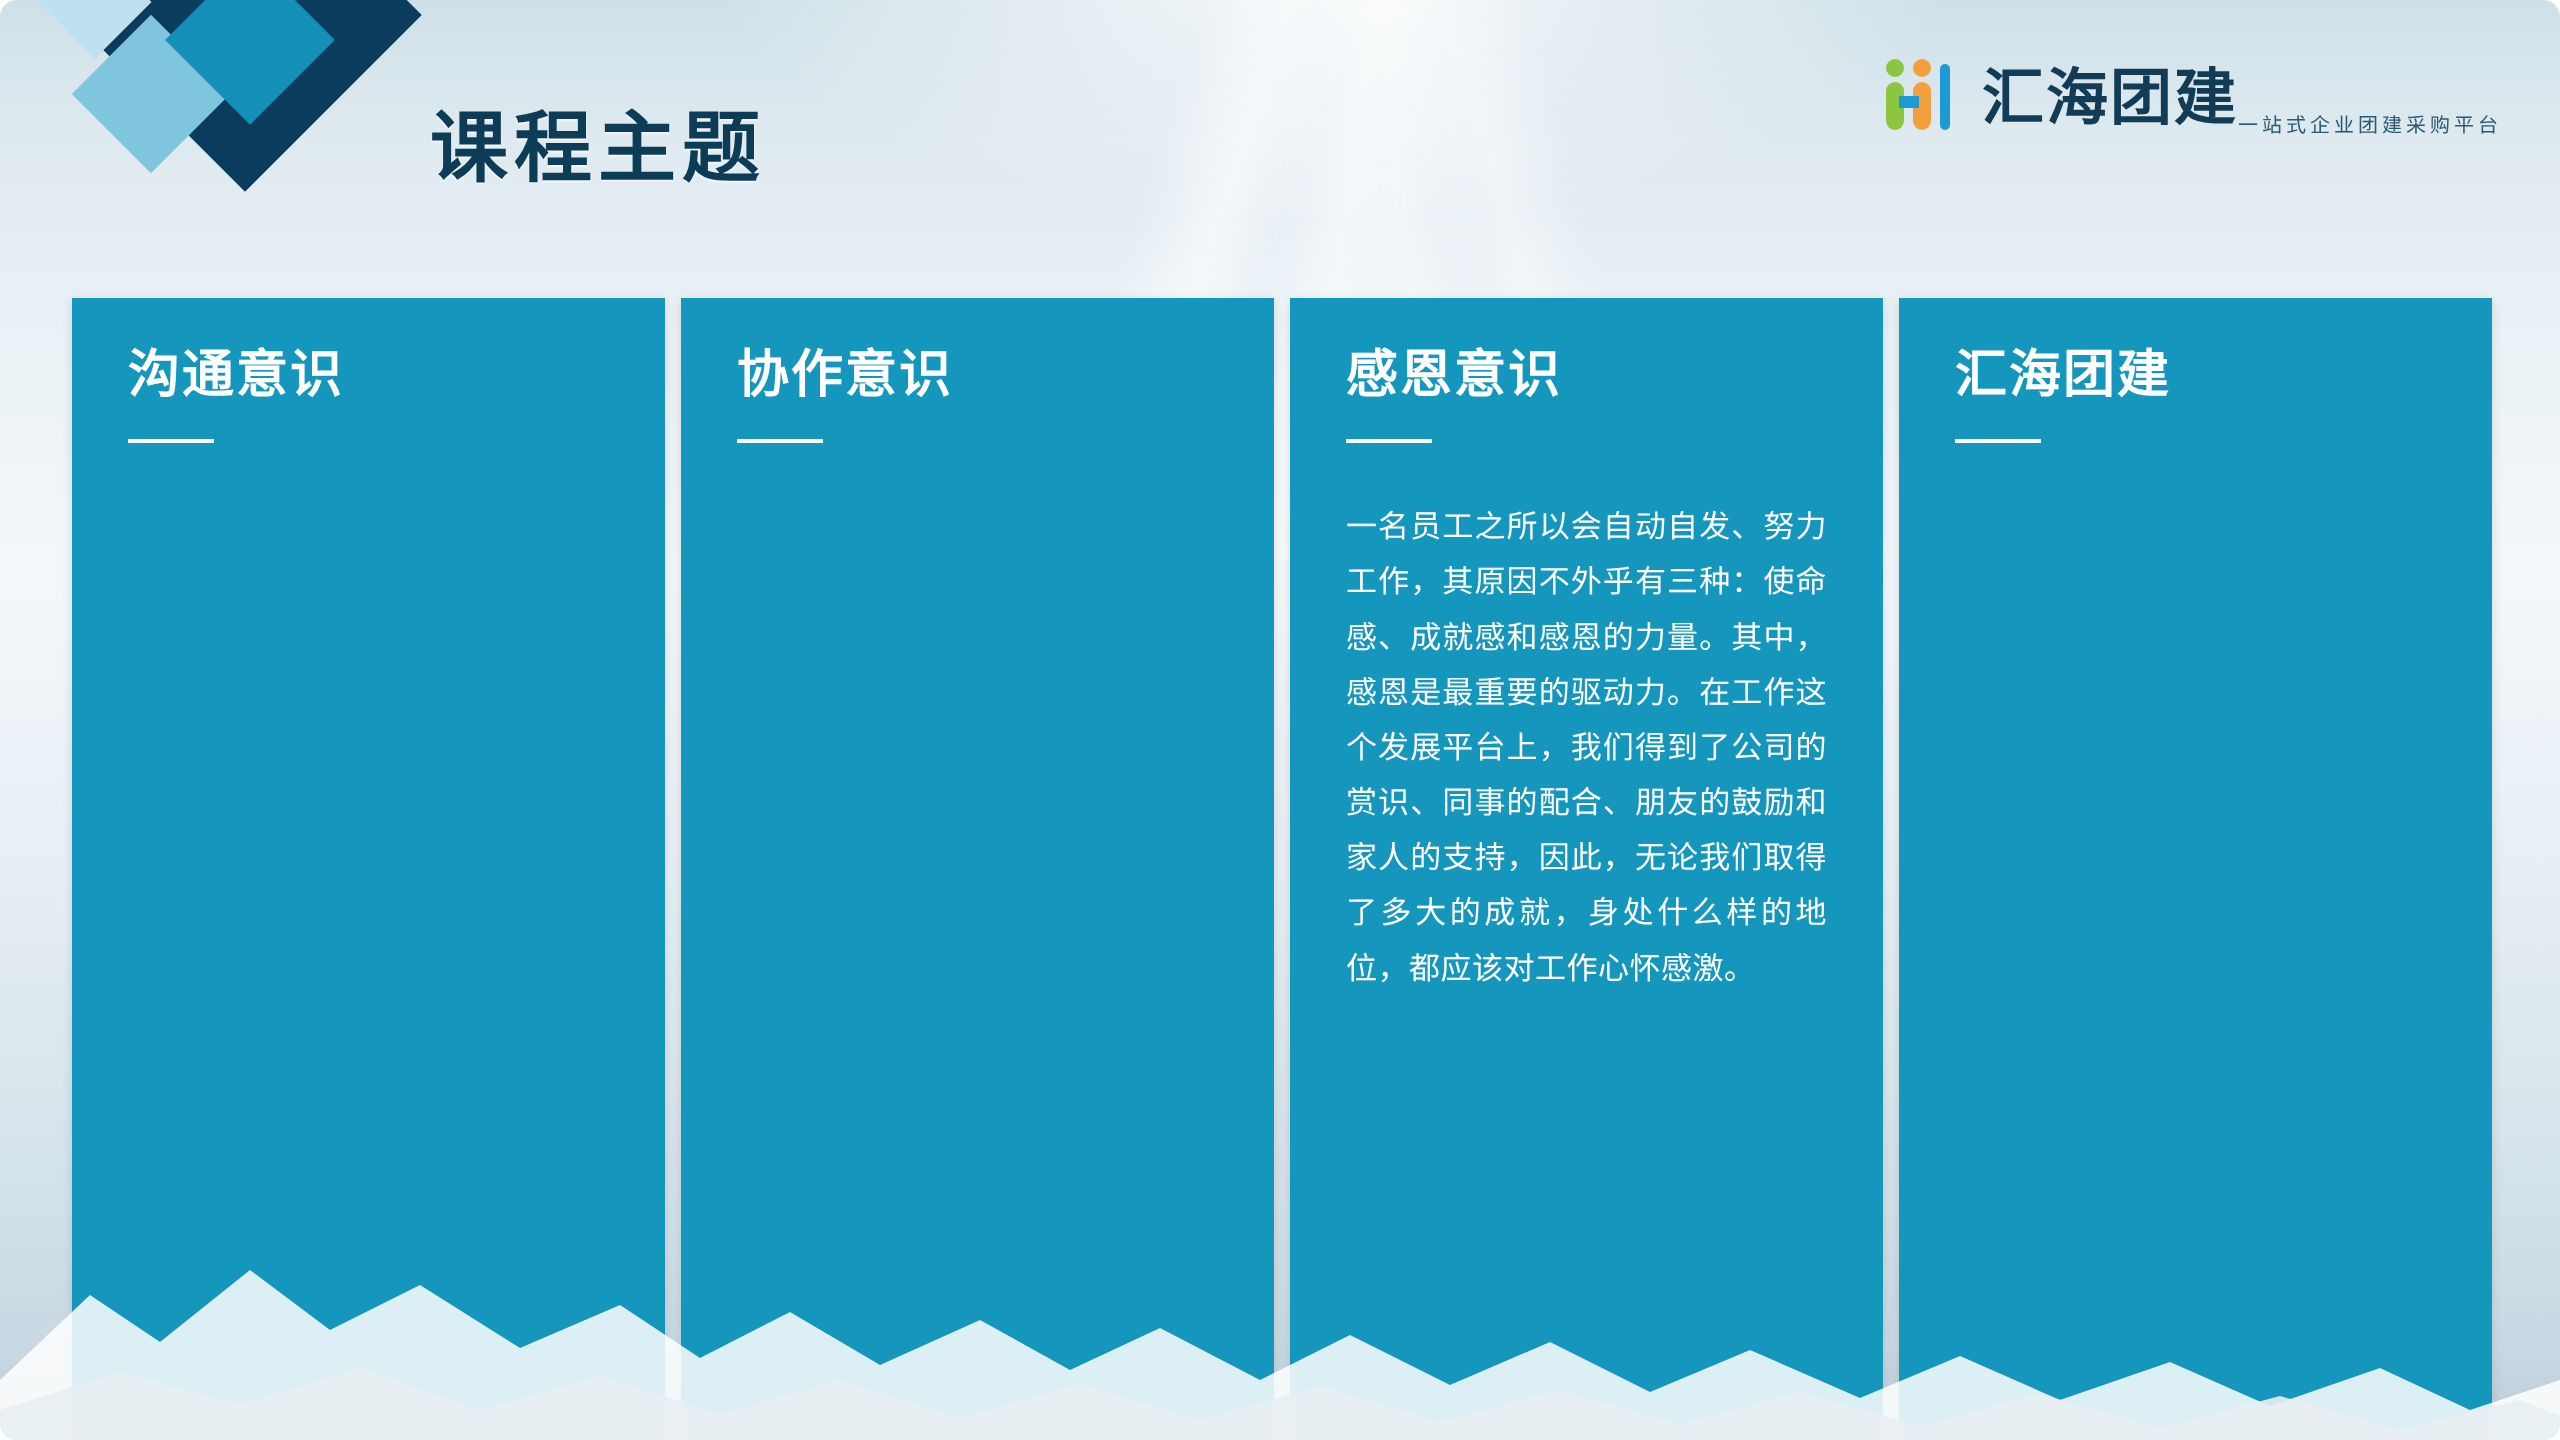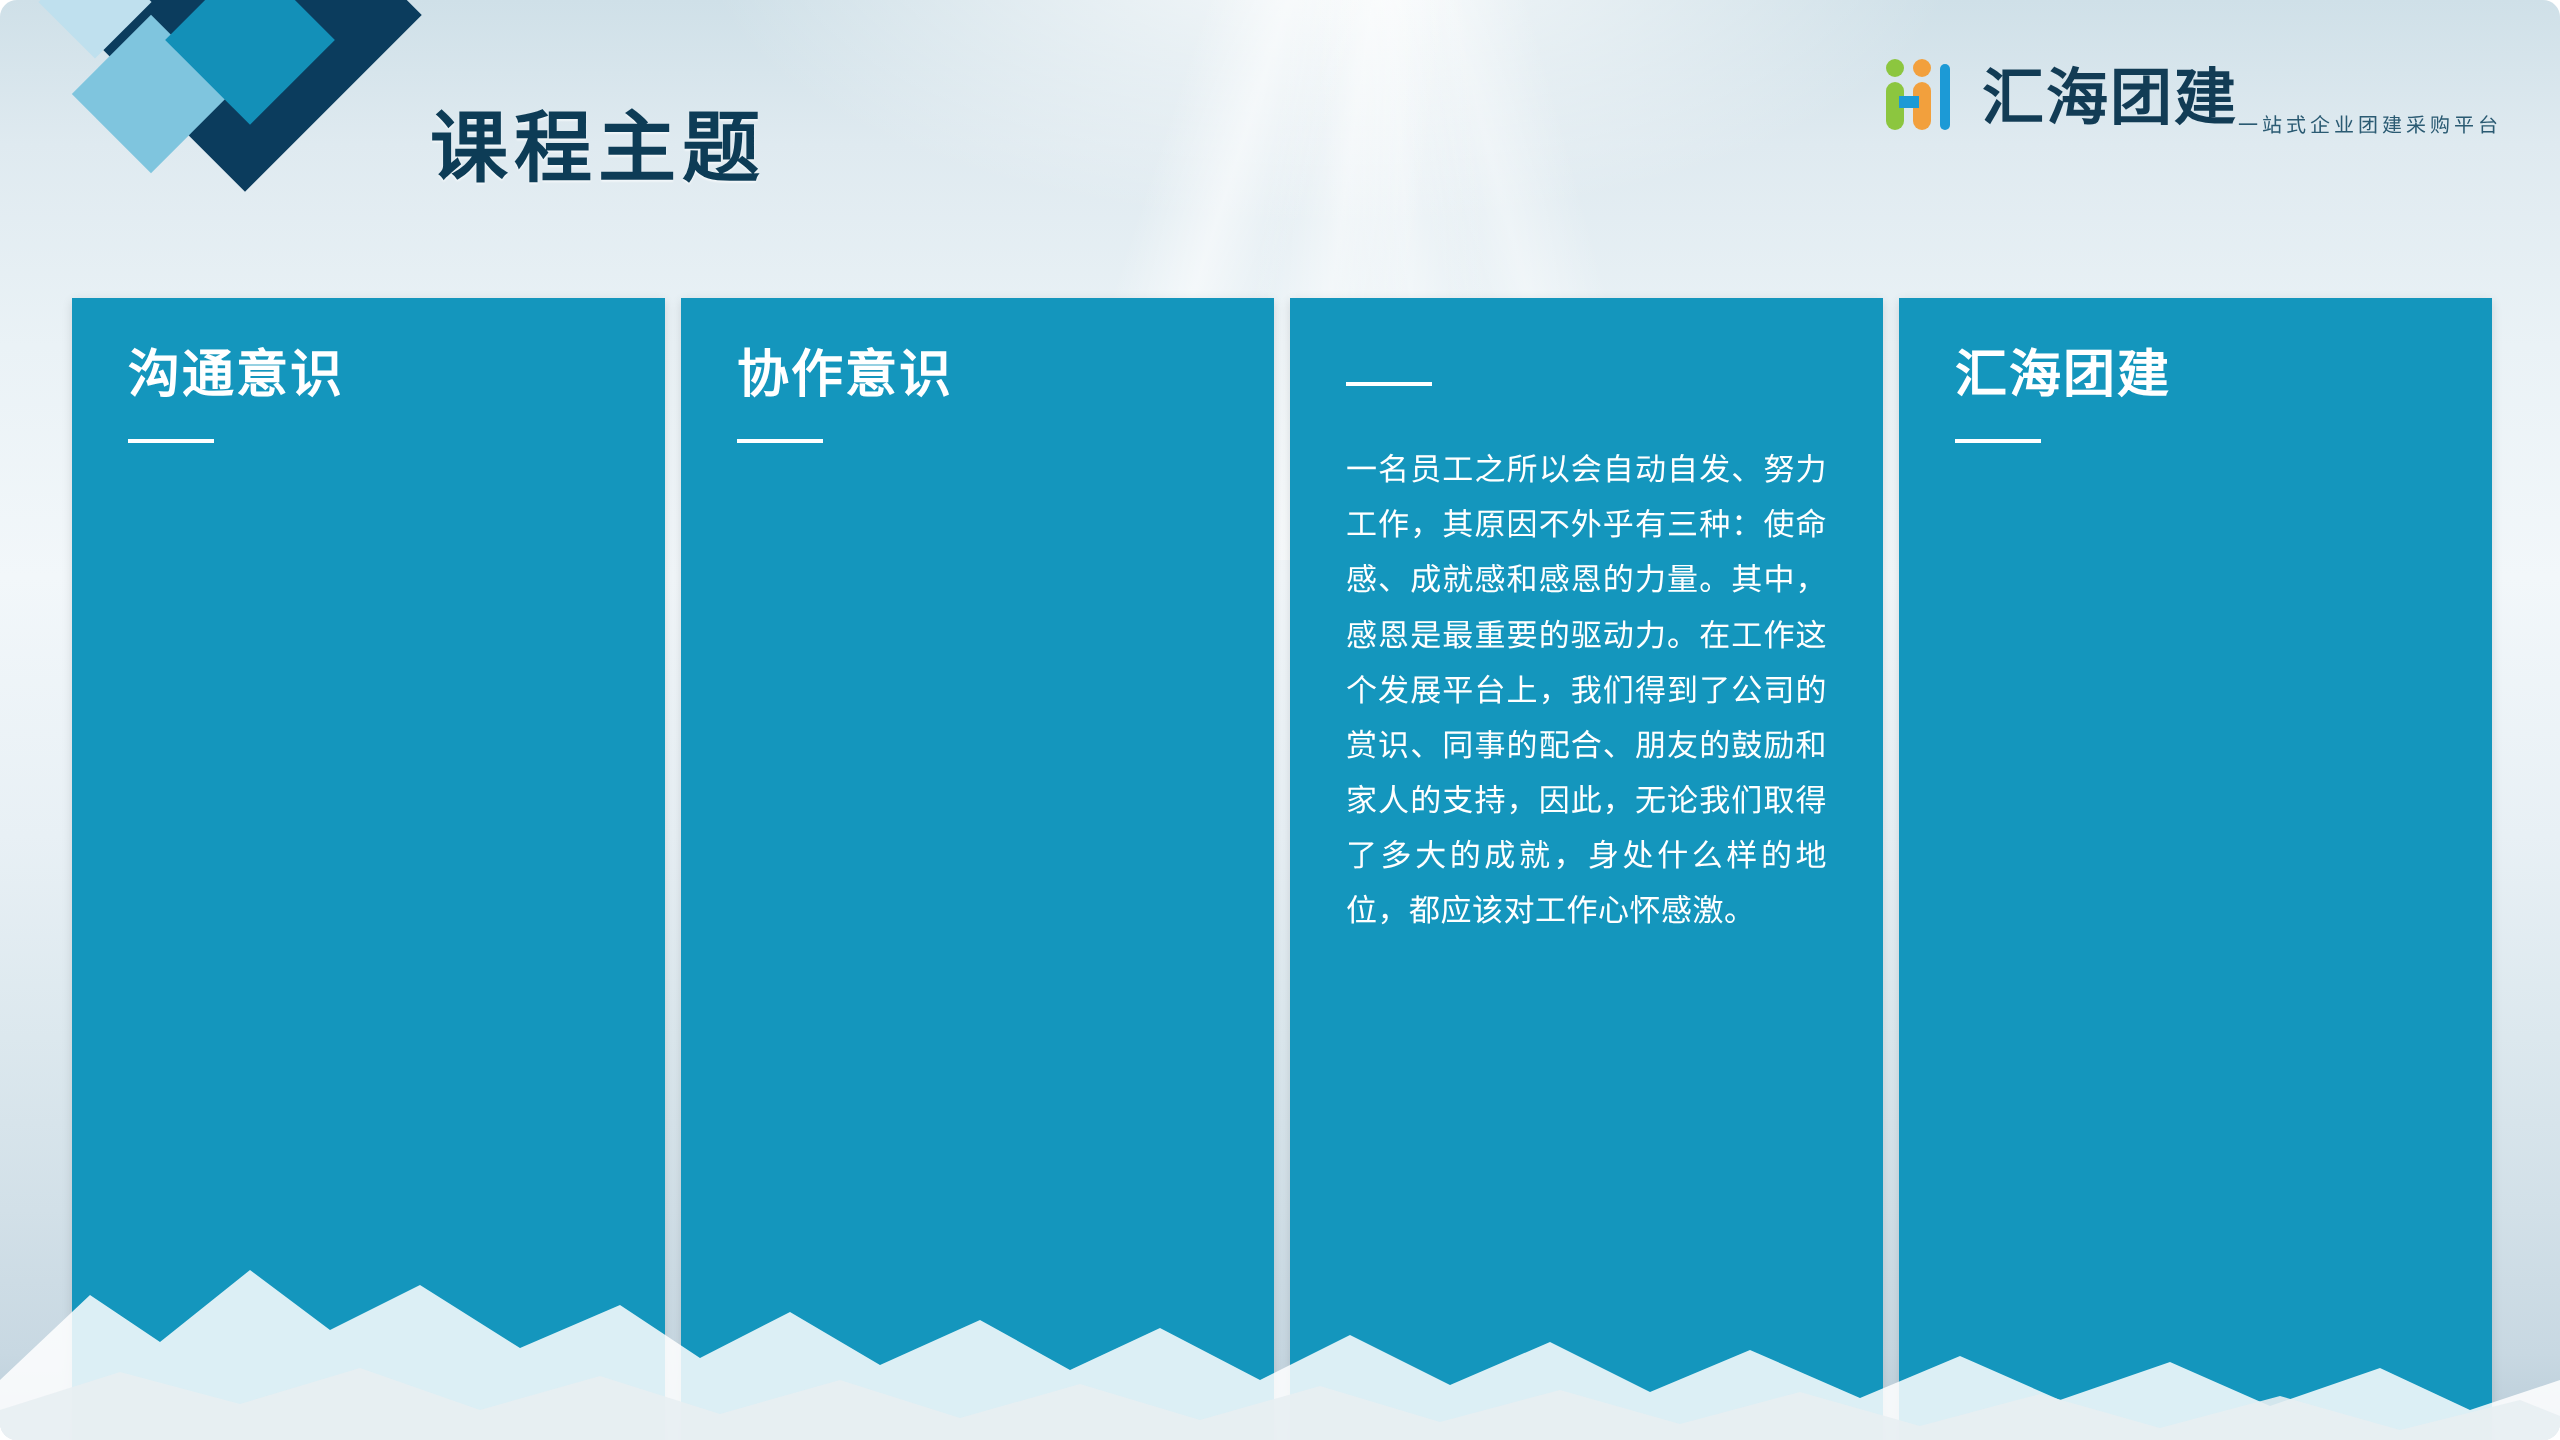--- a/index.html
+++ b/index.html
@@ -217,20 +217,21 @@
     </div>
 
     <div class="card">
       <div class="card-title">协作意识</div>
       <div class="card-rule"></div>
       <div class="card-footline"></div>
       <div class="card-foot"></div>
     </div>
 
     <div class="card">
+      <div class="card-title">感恩意识</div>
       <div class="card-rule"></div>
       <div class="card-body">一名员工之所以会自动自发、努力工作，其原因不外乎有三种：使命感、成就感和感恩的力量。其中，感恩是最重要的驱动力。在工作这个发展平台上，我们得到了公司的赏识、同事的配合、朋友的鼓励和家人的支持，因此，无论我们取得了多大的成就，身处什么样的地位，都应该对工作心怀感激。</div>
       <div class="card-footline"></div>
       <div class="card-foot"></div>
     </div>
 
     <div class="card">
       <div class="card-title">汇海团建</div>
       <div class="card-rule"></div>
       <div class="card-footline"></div>

